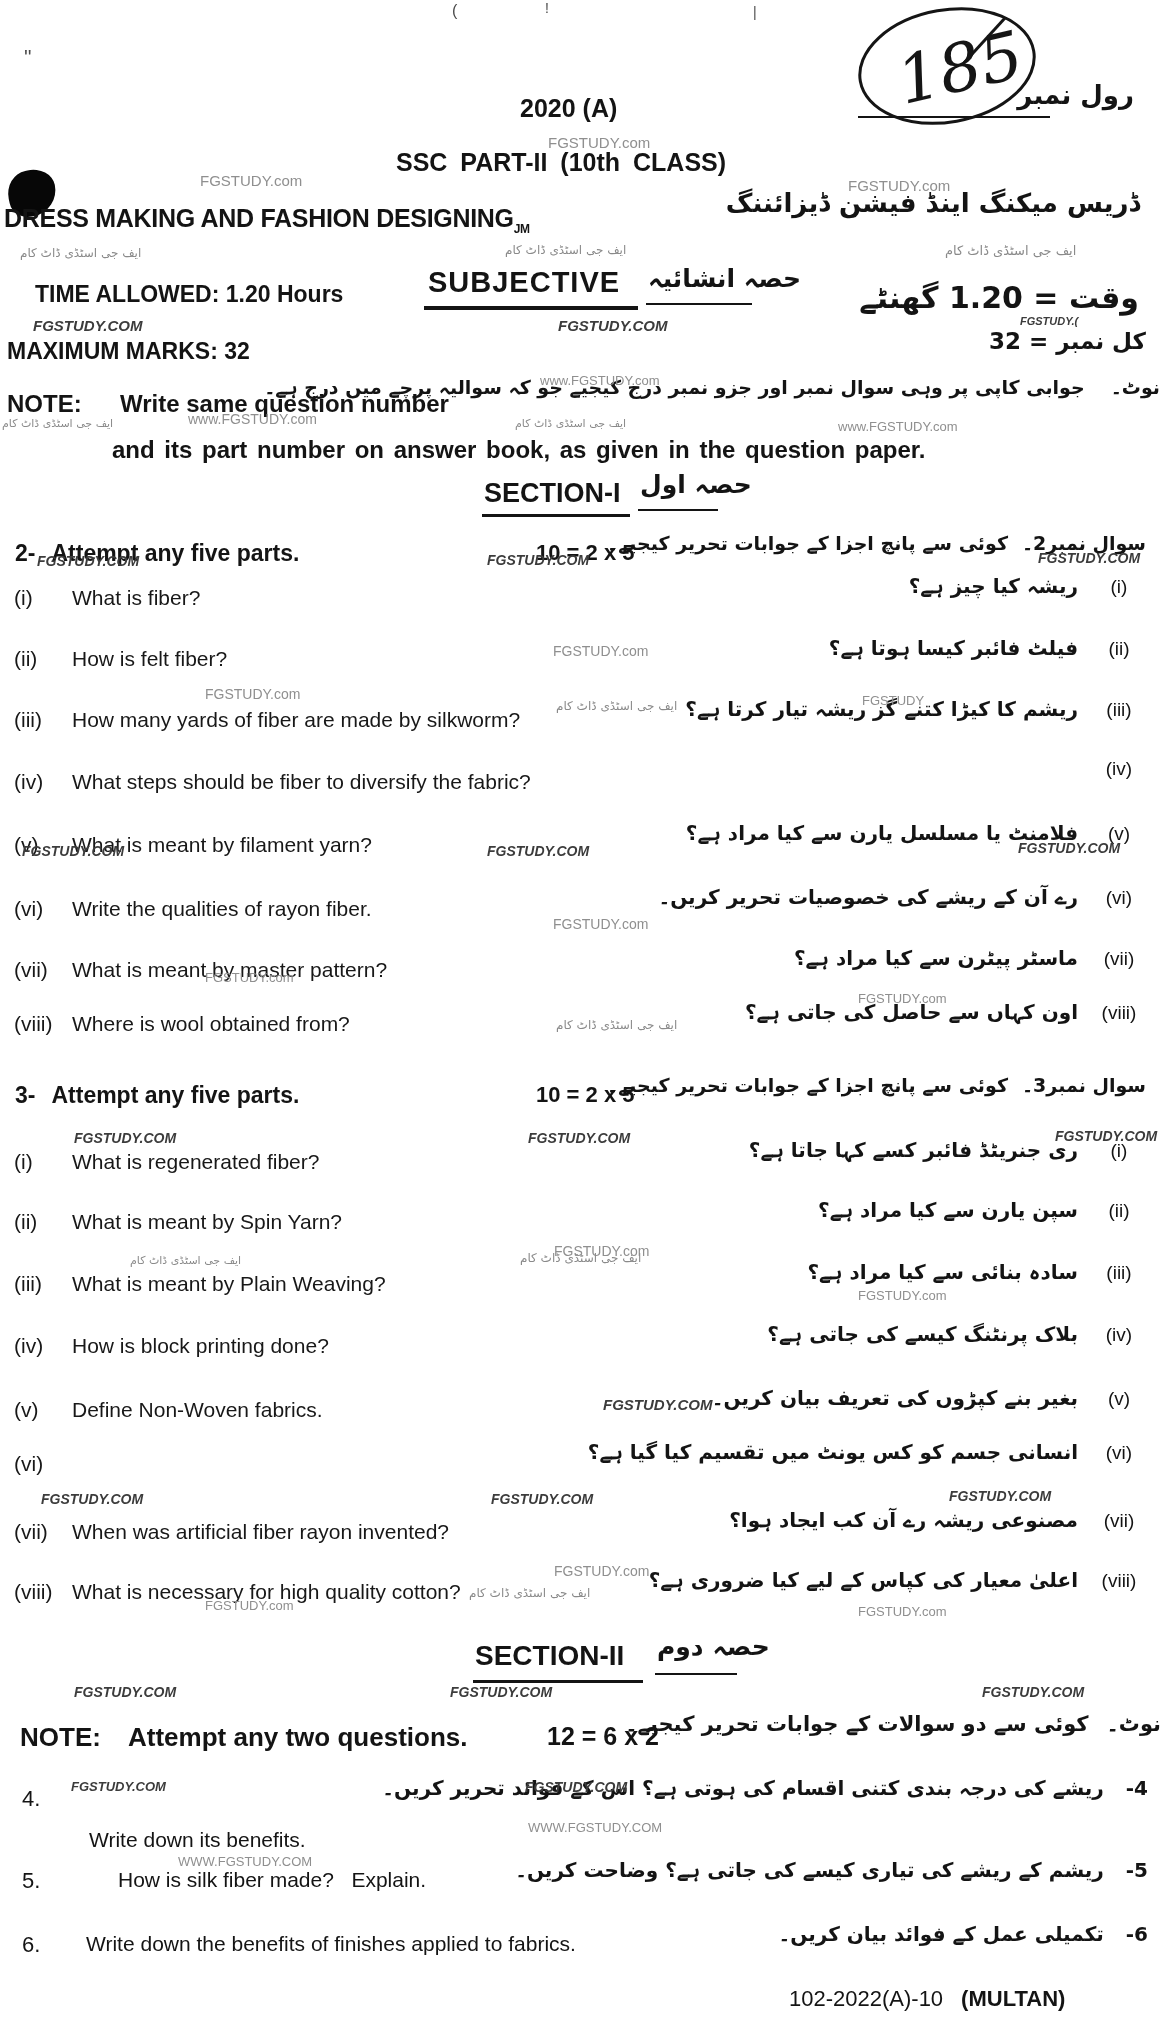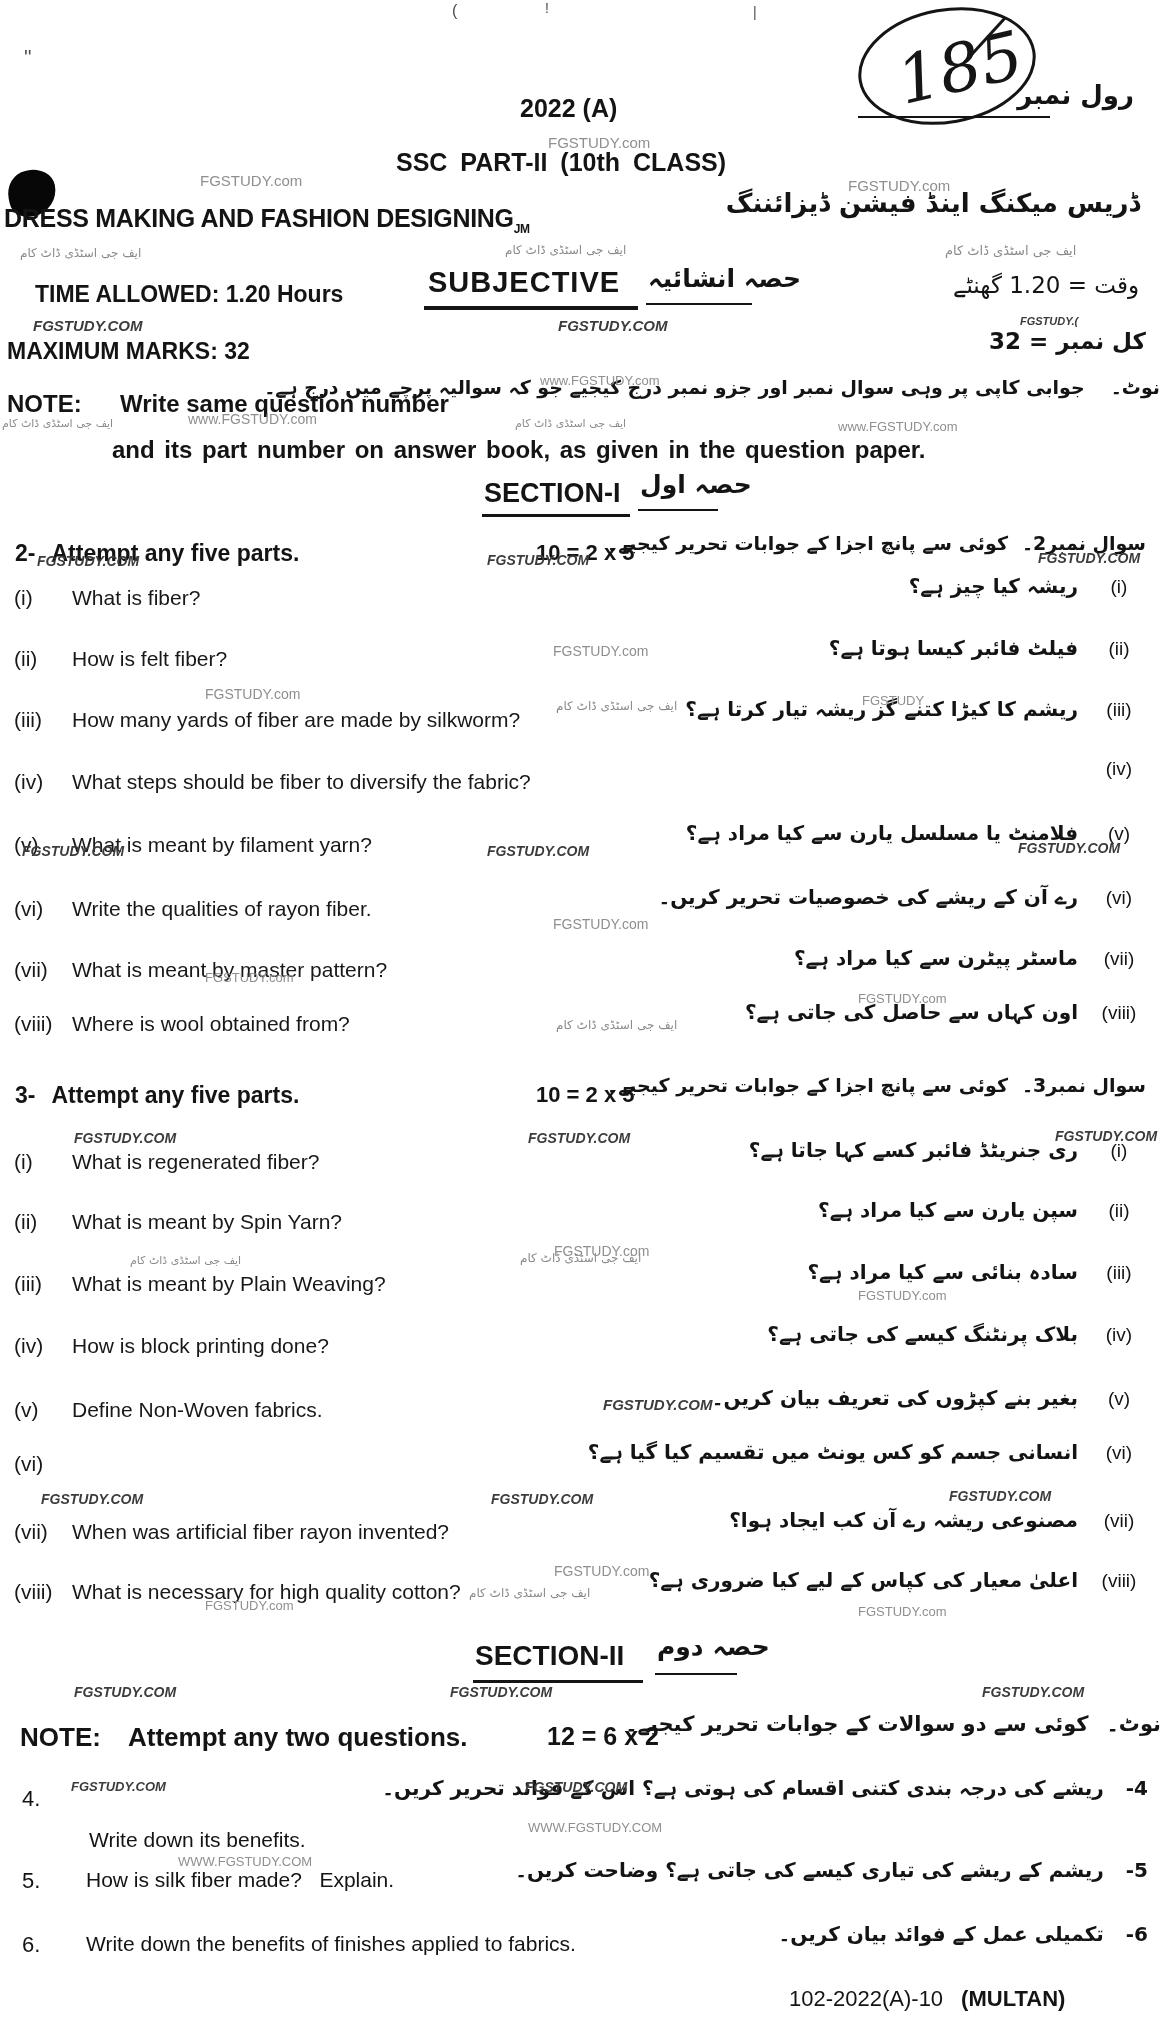--- a/index.html
+++ b/index.html
@@ -11,21 +11,21 @@
   .line{background:#141414;}
   
   .h-year{left:520px;top:94px;font-size:25px;font-weight:bold;}
   .h-class{left:396px;top:148px;font-size:25px;font-weight:bold;word-spacing:6px;}
   .h-subj-en{left:4px;top:204px;font-size:25px;font-weight:bold;letter-spacing:-0.3px;}
   .h-subj-en .sub{font-size:12px;vertical-align:sub;font-weight:bold;}
   .h-subj-ur{right:24px;top:188px;font-size:26px;font-weight:bold;}
   .h-time{left:7px;top:281px;font-size:23px;font-weight:bold;margin-left:28px;}
   .h-subjective{left:428px;top:266px;font-size:29px;font-weight:bold;letter-spacing:1px;}
   .h-subjective-ur{left:648px;top:264px;font-size:25px;font-weight:bold;}
-  .h-time-ur{right:25px;top:272px;font-size:23px;font-weight:normal;}
+  .h-time-ur{right:25px;top:280px;font-size:30px;font-weight:bold;}
   .h-marks{left:7px;top:338px;font-size:23px;font-weight:bold;}
   .h-marks-ur{right:18px;top:328px;font-size:23px;font-weight:bold;}
   .note1-label{left:7px;top:390px;font-size:24px;font-weight:bold;}
   .note1-text{left:120px;top:390px;font-size:24px;font-weight:bold;}
   .note1-ur{right:4px;top:376px;font-size:19px;font-weight:bold;display:flex;direction:rtl;gap:26px;}
   .note2{left:112px;top:436px;font-size:24px;font-weight:bold;word-spacing:3px;}
   
   .s1-en{left:484px;top:478px;font-size:27px;font-weight:bold;}
   .s1-ur{left:640px;top:470px;font-size:25px;font-weight:bold;}
   .s2-en{left:475px;top:1640px;font-size:28px;font-weight:bold;}
@@ -41,21 +41,21 @@
         font-size:20px;font-weight:bold;}
   .urow .un{direction:ltr;font-weight:normal;font-size:19px;min-width:46px;text-align:center;
         font-family:"Liberation Sans",sans-serif;}
   
   .n2-label{left:20px;top:1722px;font-size:26px;font-weight:bold;}
   .n2-text{left:128px;top:1722px;font-size:26px;font-weight:bold;}
   .n2-marks{left:547px;top:1722px;font-size:25px;font-weight:bold;}
   .n2-ur{right:3px;top:1712px;display:flex;direction:rtl;gap:18px;font-size:21px;font-weight:bold;}
   .lqnum{font-size:22px;}
   .lqtext{font-size:21px;}
-  .pre{white-space:pre;}
+  .pre{white-space:pre;margin-left:32px;}
   .lq-ur{display:flex;direction:rtl;gap:22px;font-size:20px;font-weight:bold;}
   .lq-ur .qn{direction:ltr;font-weight:bold;font-size:20px;}
   
   .footer{left:789px;top:1986px;display:flex;gap:18px;font-size:22px;}
   
   .wm{position:absolute;white-space:nowrap;}
   .wm.g{color:#8f8f8f;font-family:"Liberation Sans",sans-serif;}
   .wm.d{color:#3c3c3c;font-weight:bold;font-style:italic;font-family:"Liberation Sans",sans-serif;}
   .wm.u{color:#8a8a8a;direction:rtl;font-family:"DejaVu Sans",sans-serif;}
   .wm.a{color:#4a4a4a;}
@@ -66,21 +66,21 @@
 <div class="page">
 
   <svg class="abs" style="left:845px;top:0px;" width="215" height="135" viewBox="0 0 215 135">
     <ellipse cx="102" cy="66" rx="88" ry="56" fill="none" stroke="#151515" stroke-width="3" transform="rotate(-10 102 66)"></ellipse>
     <path d="M160,18 L118,64" stroke="#151515" stroke-width="3" fill="none"></path>
     <text x="52" y="94" font-size="66" fill="#151515" transform="rotate(-13 100 70)" style="font-family:'DejaVu Serif',serif;font-style:italic;">185</text>
   </svg>
   <div class="abs line" style="left:858px;top:116px;width:192px;height:2px;"></div>
   <div class="abs ur b" style="right:30px;top:80px;font-size:26px;">رول نمبر</div>
 
-  <div class="abs h-year">2022 (A)</div>
+  <div class="abs h-year">2020 (A)</div>
   <div class="abs h-class">SSC PART-II (10th CLASS)</div>
 
   <div class="abs" style="left:8px;top:170px;width:48px;height:46px;background:#070707;
        border-radius:48% 52% 58% 42%/55% 45% 60% 40%;transform:rotate(-12deg);"></div>
 
   <div class="abs ur h-subj-ur">ڈریس میکنگ اینڈ فیشن ڈیزائننگ</div>
   <div class="abs h-subj-en">
     <span>DRESS MAKING AND FASHION DESIGNING</span><span class="sub">JM</span>
   </div>
 

